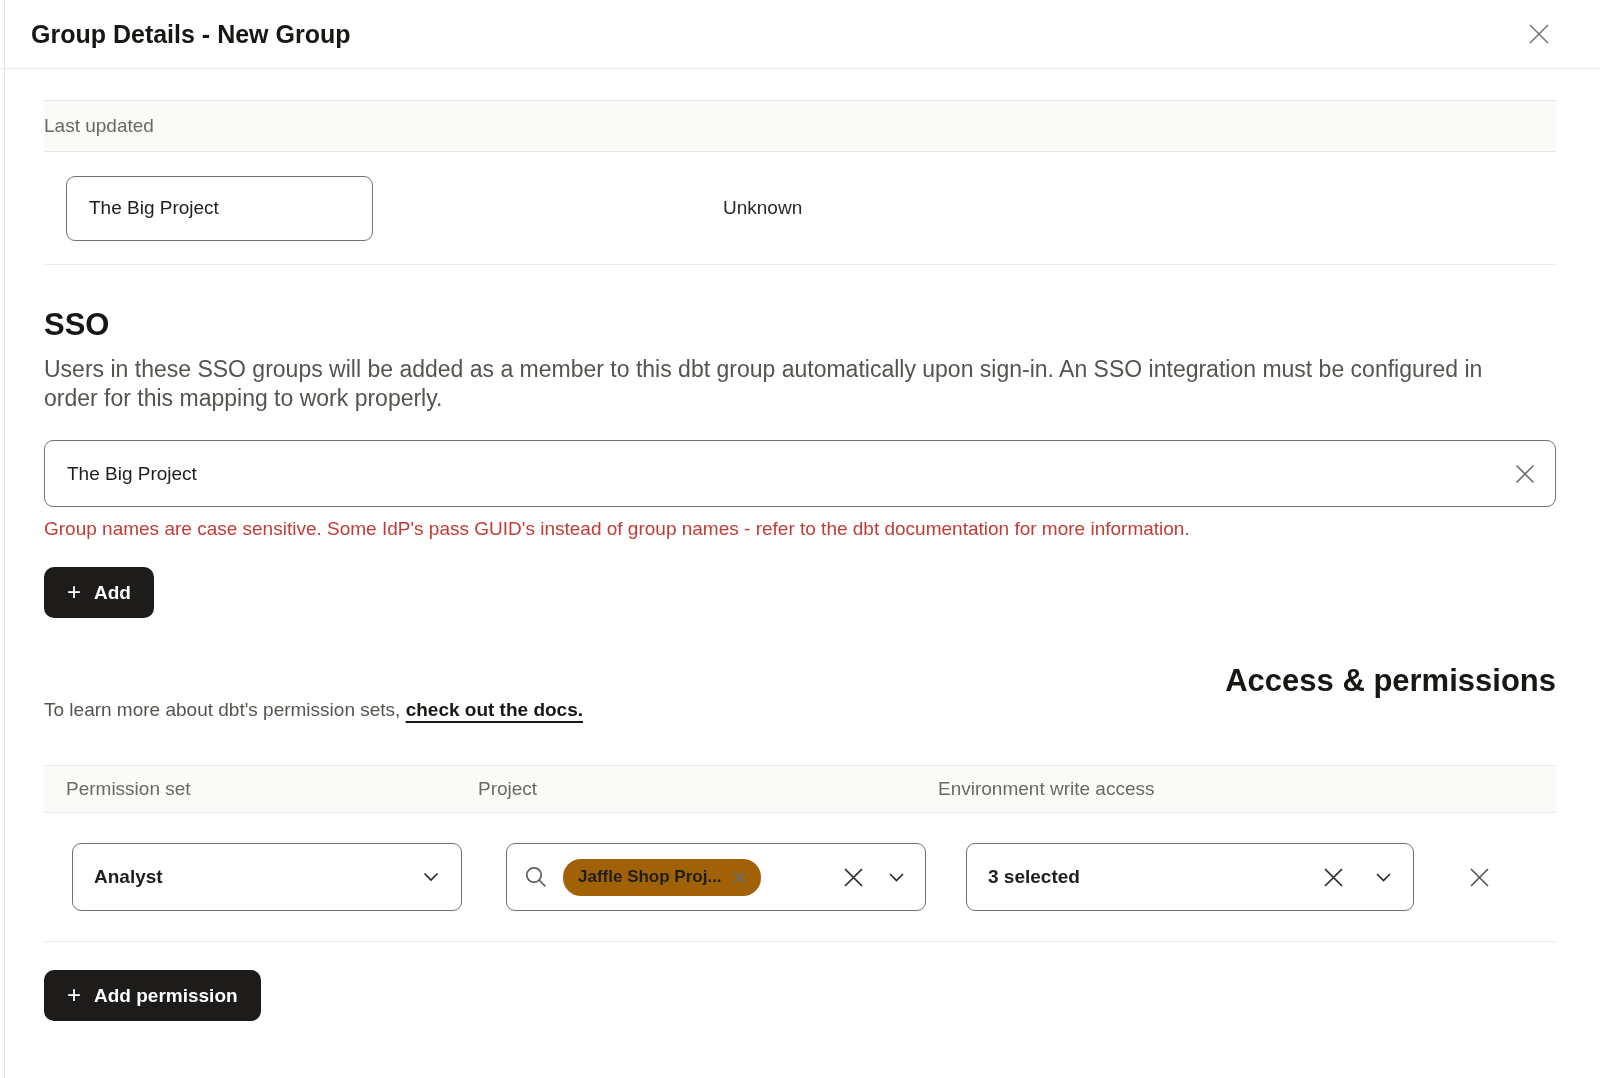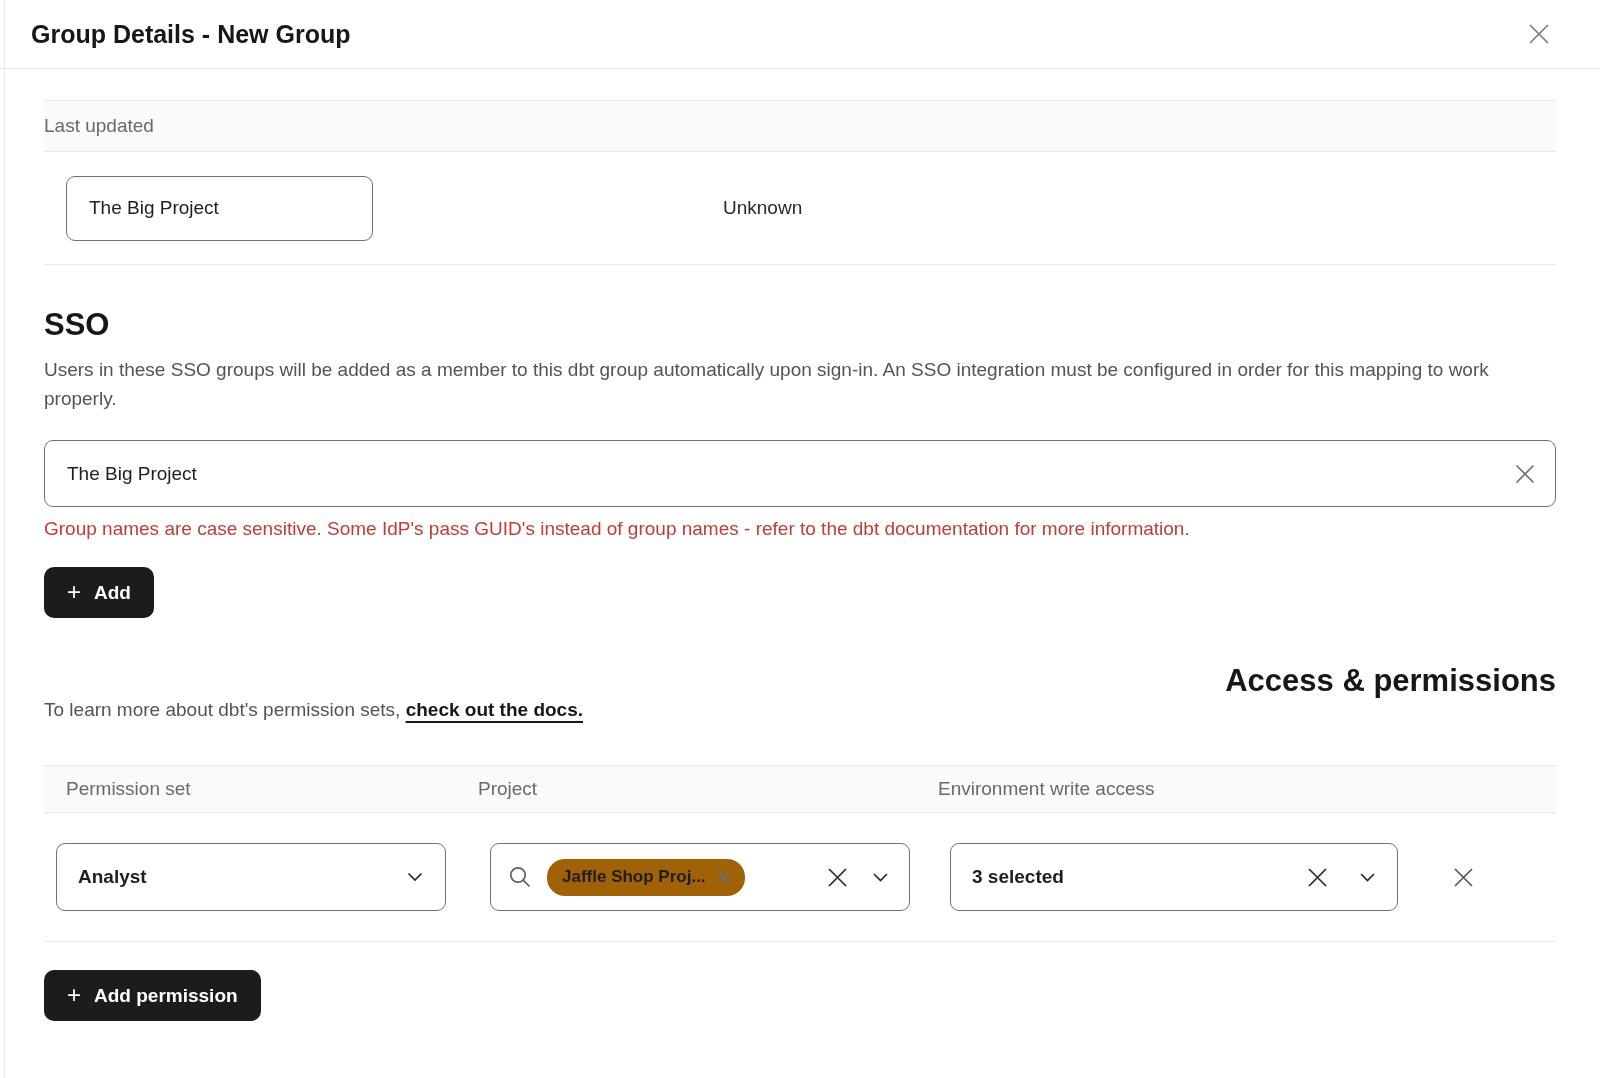--- a/index.html
+++ b/index.html
@@ -31,21 +31,21 @@
 
   .text-input { height:65px; border:1px solid #73726c; border-radius:9px;
     background:#fff; font-family:inherit; font-size:19px; font-weight:500;
     color:#1f1e1c; padding:0 22px; outline:none; }
   .name-input { width:307px; }
   .cell-value { font-size:19px; color:#2a2926; }
 
   
   .section-heading { font-size:31px; font-weight:700; color:#181714; }
   .sso-heading { margin-top:42px; }
-  .section-desc { margin-top:12px; font-size:19px; line-height:29px;
+  .section-desc { margin-top:12px; font-size:23px; line-height:29px;
     color:#55544f; max-width:1470px; }
 
   
   .sso-input-wrap { margin-top:27px; position:relative; width:1512px; }
   .sso-input { width:100%; height:67px; padding-right:70px; }
   .input-clear { position:absolute; right:18px; top:50%; transform:translateY(-50%); }
 
   .warning-text { margin-top:11px; font-size:19px; color:#c03d36; }
 
   .dark-btn { display:inline-flex; align-items:center; gap:13px;
@@ -66,21 +66,21 @@
   .perm-table .tbl-head { height:48px; }
   .perm-table .colA { width:434px; padding-left:22px; }
   .perm-table .colB { width:460px; }
   .perm-row { display:flex; align-items:center; height:129px;
     border-bottom:1px solid #eae9e6; }
 
   .field { height:68px; border:1px solid #73726c; border-radius:9px;
     background:#fff; display:flex; align-items:center; }
   .select-field { justify-content:space-between; padding:0 21px;
     font-size:19px; font-weight:700; cursor:pointer; }
-  .permission-select { width:390px; margin-left:12px; }
+  .permission-select { width:390px; margin-left:28px; }
   .project-field { width:420px; margin-left:44px; padding:0 16px; gap:6px; }
   .env-select { width:448px; margin-left:40px; padding:16px 21px; }
   .env-select .env-label { font-size:19px; font-weight:700; flex:1; }
   .env-controls { display:flex; align-items:center; gap:29px; }
 
   .chip { display:inline-flex; align-items:center; gap:11px; background:#a16207;
     border-radius:18px; padding:0 15px; height:37px; margin-left:8px;
     font-size:17px; font-weight:700; color:#1f1e1c; white-space:nowrap; }
   .project-spacer { flex:1; }
   .project-controls { display:flex; align-items:center; gap:22px; padding-right:4px; }

